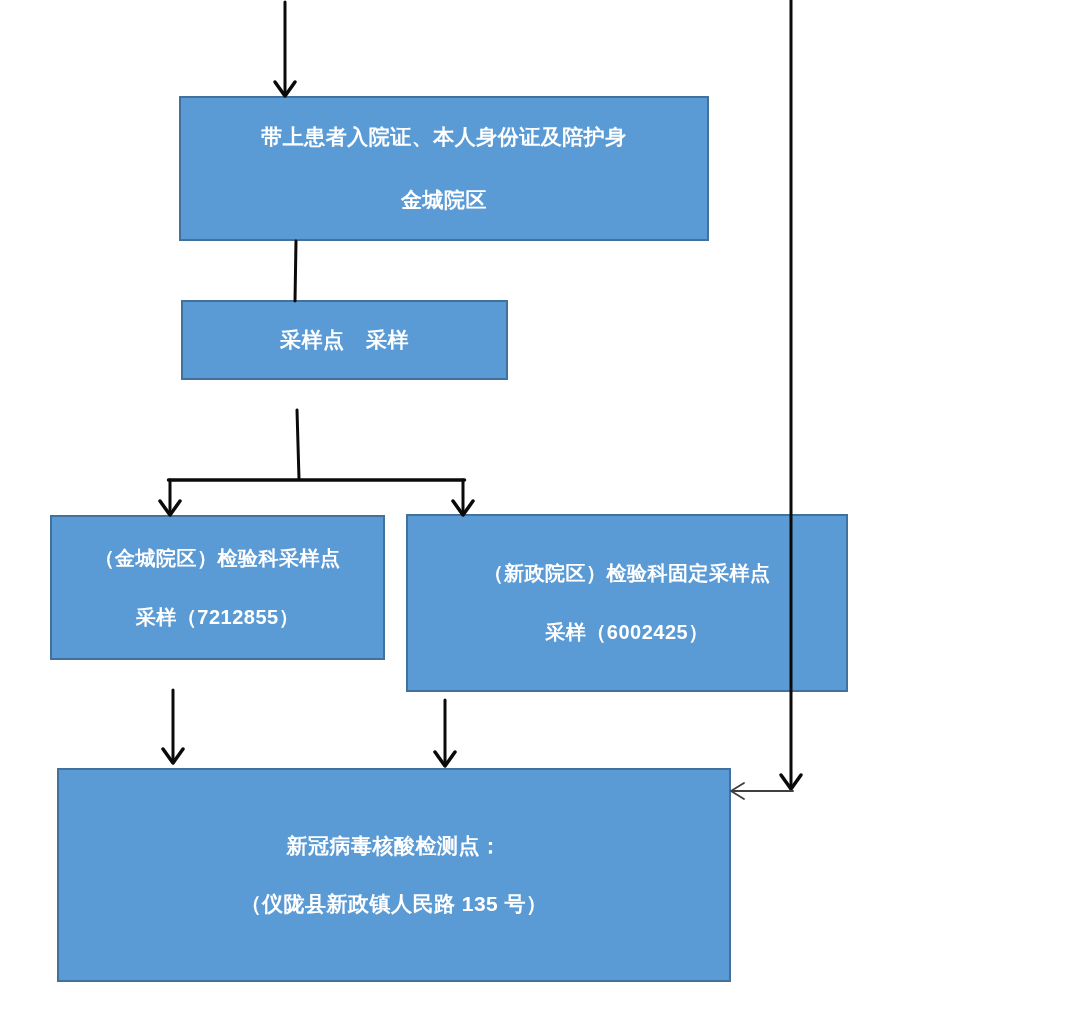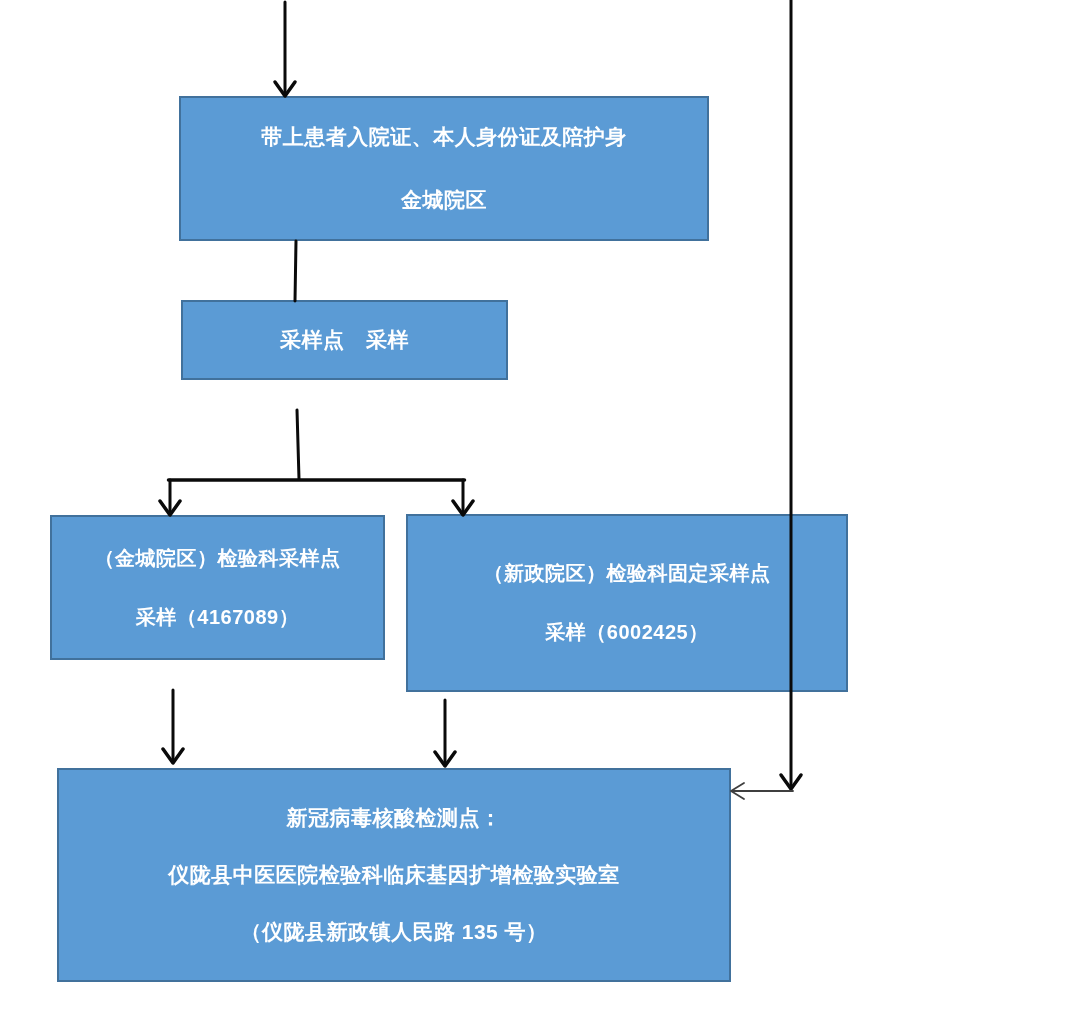--- a/index.html
+++ b/index.html
@@ -83,27 +83,26 @@
     <span class="line">带上患者入院证、本人身份证及陪护身</span>
     <span class="line">金城院区</span>
   </div>
 
   <div class="node" id="node-sampling">
     <span class="line">采样点　采样</span>
   </div>
 
   <div class="node" id="node-jincheng">
     <span class="line">（金城院区）检验科采样点</span>
-    <span class="line">采样（4167089）</span>
+    <span class="line">采样（7212855）</span>
   </div>
 
   <div class="node" id="node-xinzheng">
     <span class="line">（新政院区）检验科固定采样点</span>
     <span class="line">采样（6002425）</span>
   </div>
 
   <div class="node" id="node-testing-lab">
     <span class="line">新冠病毒核酸检测点：</span>
-    <span class="line">仪陇县中医医院检验科临床基因扩增检验实验室</span>
     <span class="line">（仪陇县新政镇人民路 135 号）</span>
   </div>
 
 </div>
 
 </body></html>

